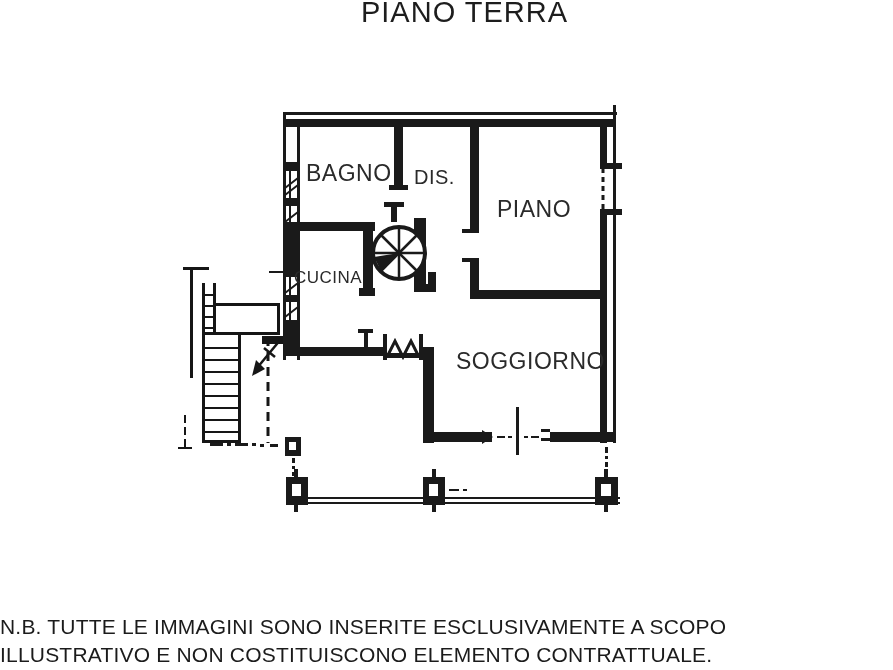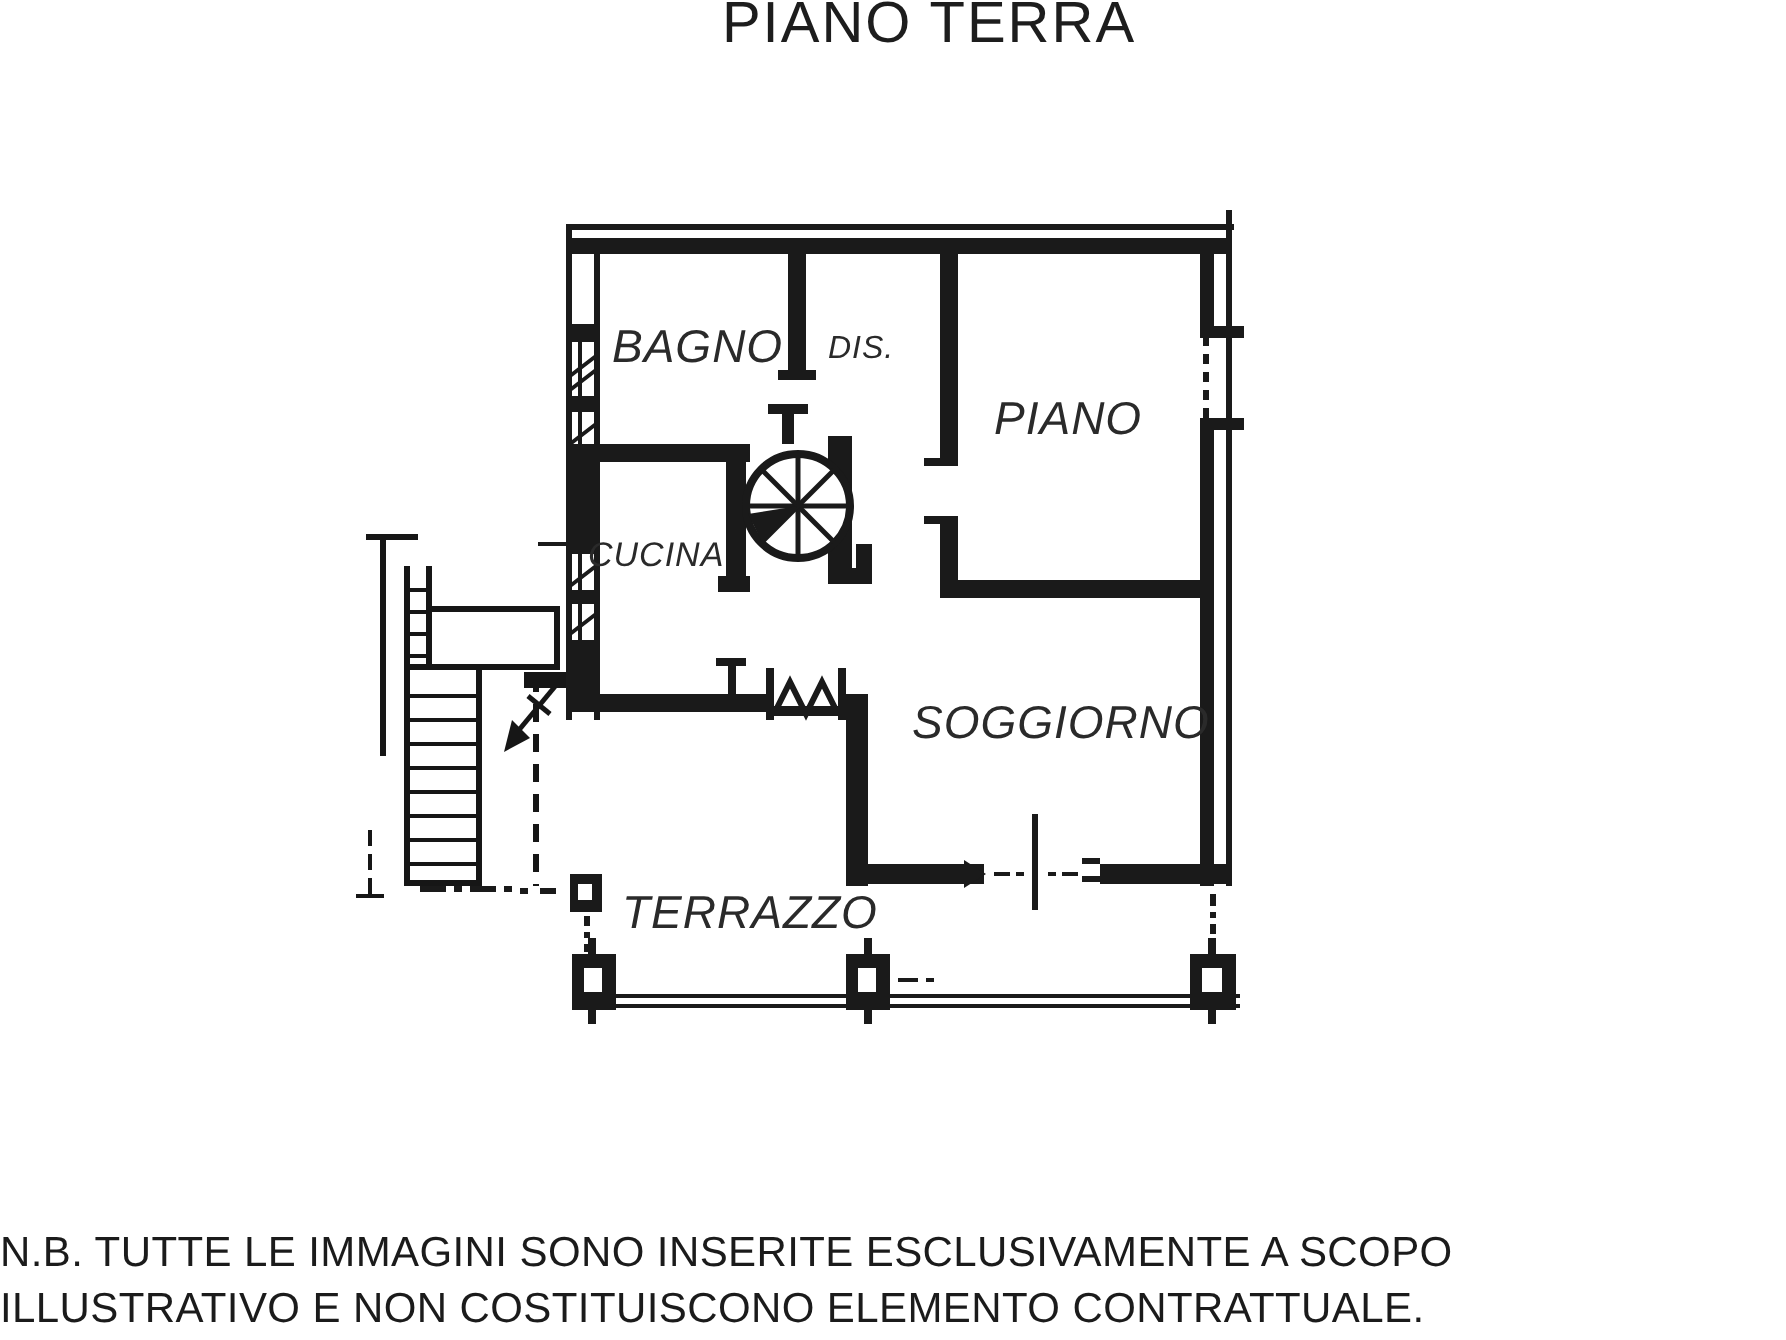--- a/index.html
+++ b/index.html
@@ -9,21 +9,21 @@
   }
   .title {
     position:absolute; left:0; top:-4px; width:100%;
     text-align:center; font-size:29px; letter-spacing:1px;
     color:#1d1d1d; font-weight:400;
   }
   .plan { position:absolute; left:0; top:0; width:893px; height:600px; }
   .plan svg { position:absolute; left:0; top:0; }
   .label {
     position:absolute; color:#2a2a2a; white-space:nowrap;
-    font-size:23px; letter-spacing:0.5px; line-height:1;font-style:italic;
+    font-size:23px; letter-spacing:0.5px; line-height:1;
   }
   .label.small { font-size:17px; }
   .footer {
     position:absolute; left:0; top:613px; width:100%;
     text-align:left; color:#1b1b1b; font-size:21px; line-height:28px;
     letter-spacing:0.2px;
   }
 </style>
 </head>
 <body>
@@ -213,25 +213,24 @@
           <rect x="292" y="472" width="3" height="4"></rect>
           <rect x="605" y="447" width="3" height="6"></rect>
           <rect x="605" y="456" width="3" height="3"></rect>
           <rect x="605" y="462" width="3" height="5"></rect>
           <rect x="605" y="470" width="3" height="5"></rect>
         </g>
       </g>
     </svg>
 
     <div class="label" style="left:306px; top:162px">BAGNO</div>
-    <div class="label" style="left:414px; top:167px; font-size:16px">DIS.</div>
+    <div class="label" style="left:414px; top:167px; font-size:20px">DIS.</div>
     <div class="label" style="left:497px; top:198px">PIANO</div>
     <div class="label small" style="left:294px; top:269px">CUCINA</div>
     <div class="label" style="left:456px; top:350px">SOGGIORNO</div>
-    <div class="label" style="left:311px; top:445px">TERRAZZO</div>
   </div>
 
   <div class="footer">
     <div>N.B. TUTTE LE IMMAGINI SONO INSERITE ESCLUSIVAMENTE A SCOPO</div>
     <div>ILLUSTRATIVO E NON COSTITUISCONO ELEMENTO CONTRATTUALE.</div>
   </div>
 
 </div>
 
 </body></html>

